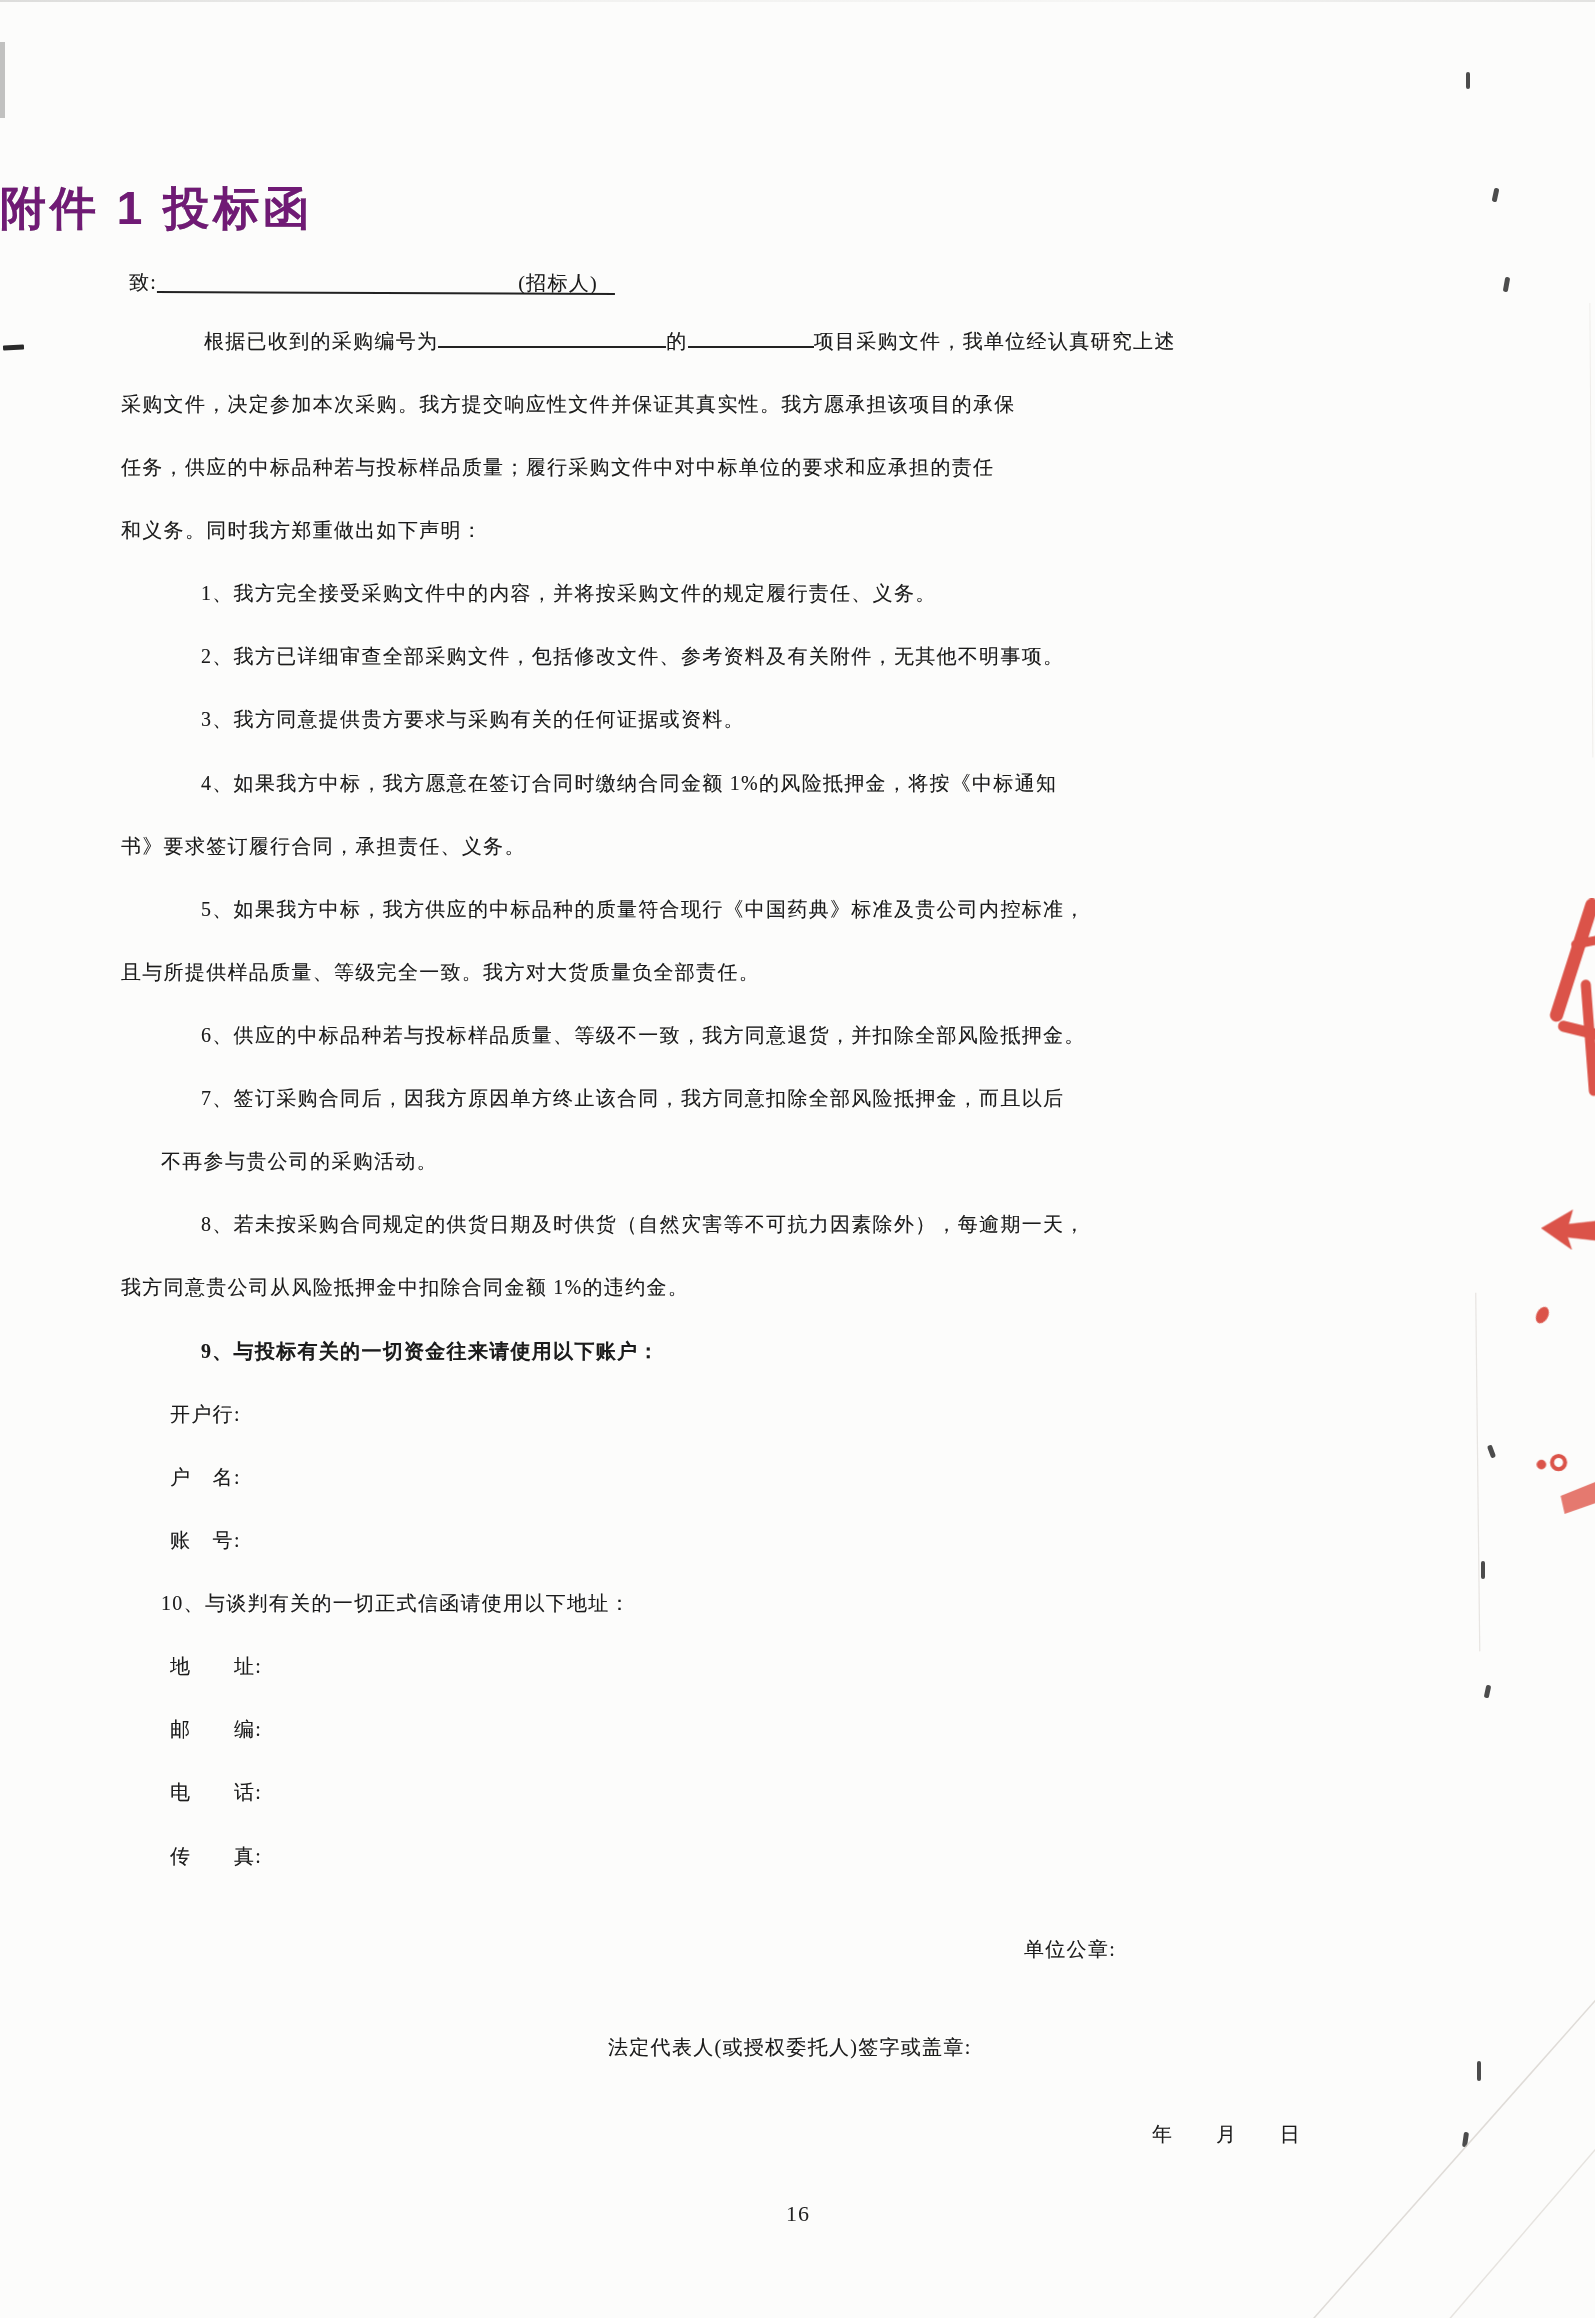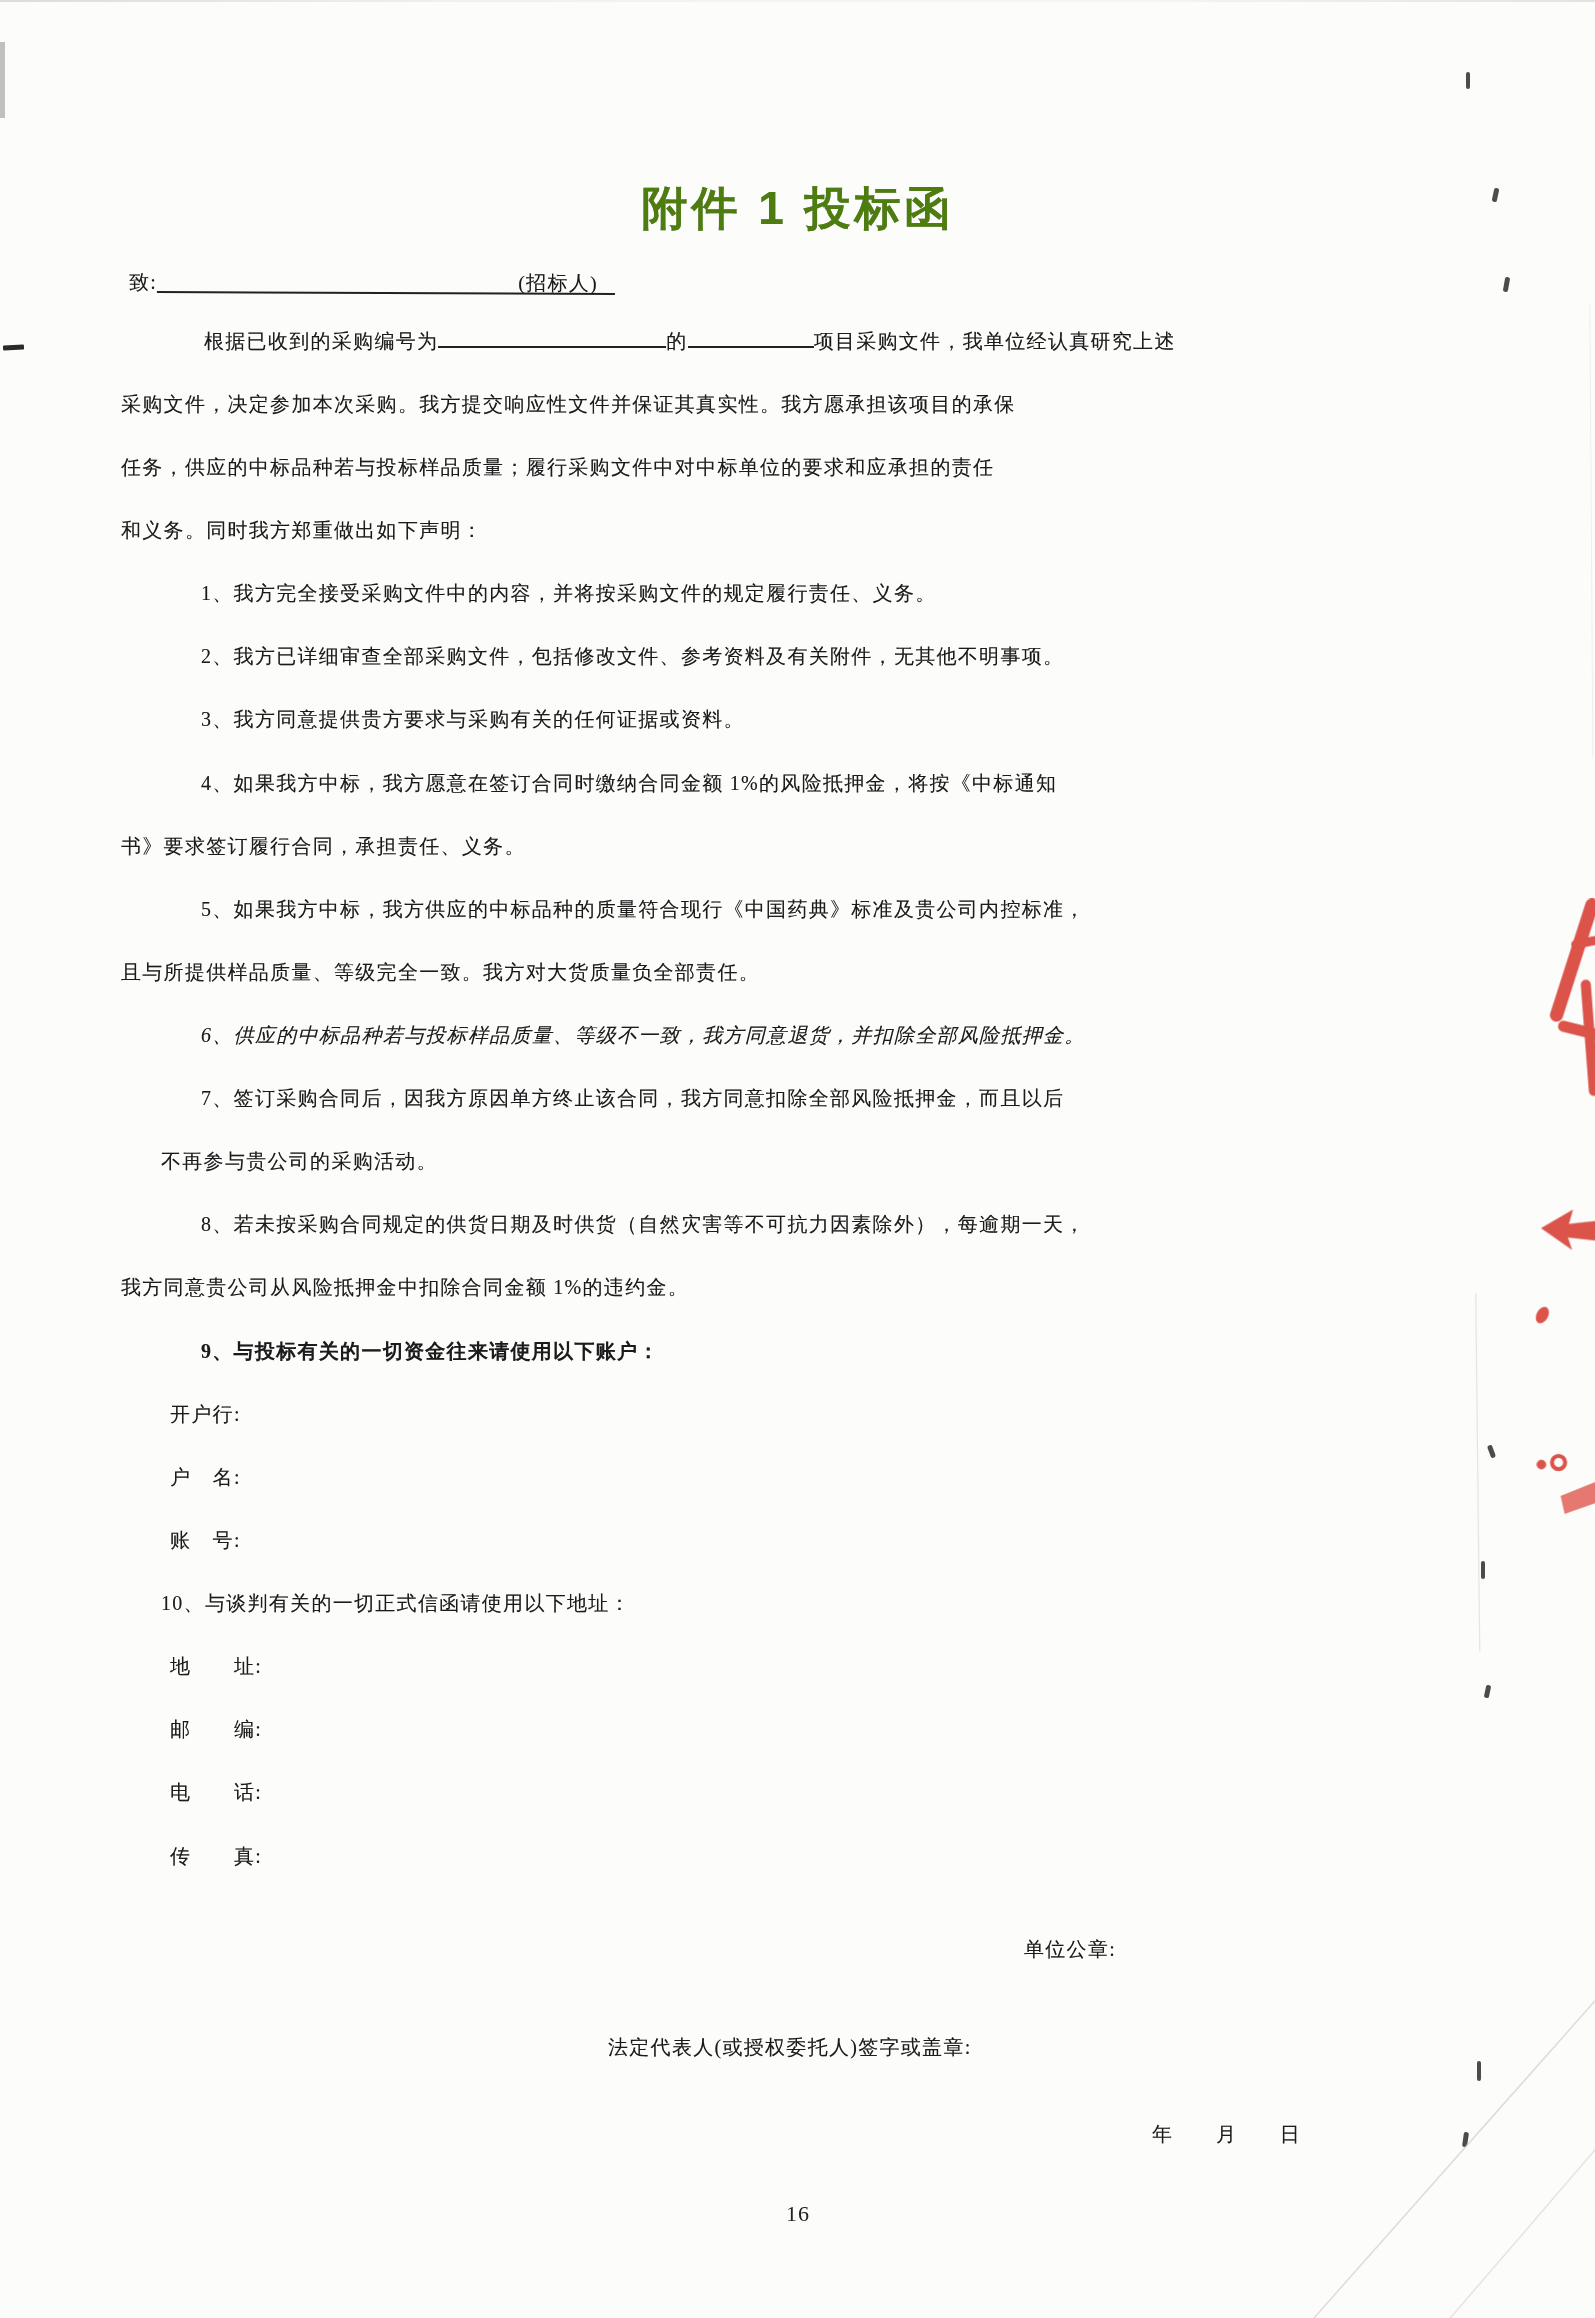--- a/index.html
+++ b/index.html
@@ -17,26 +17,25 @@
     position:absolute;
     font-size:20px;
     letter-spacing:1.3px;
     line-height:1;
     white-space:nowrap;
     text-shadow:0 0 0.5px rgba(20,20,20,.35);
   }
   .title{
     position:absolute;
     top:178px;left:0;width:100%;
-    text-align:center;
     font-family:"Liberation Sans","DejaVu Sans",sans-serif;
     font-weight:700;
     font-size:46px;
     letter-spacing:4px;
-    color:#4d7c0f;
+    color:#701a75;
     margin:0;
     text-shadow:0 0 0.5px rgba(0,0,0,.4);
   }
   .salutation{top:272px;left:129px;}
   .blank{
     display:inline-block;
     border-bottom:2.5px solid #222;
     height:0;
   }
   .blank-recipient{
@@ -103,21 +102,21 @@
       <div class="txt bline ind-flush" style="top: 394px;">采购文件，决定参加本次采购。我方提交响应性文件并保证其真实性。我方愿承担该项目的承保</div>
       <div class="txt bline ind-flush" style="top: 457px;">任务，供应的中标品种若与投标样品质量；履行采购文件中对中标单位的要求和应承担的责任</div>
       <div class="txt bline ind-flush" style="top: 520px;">和义务。同时我方郑重做出如下声明：</div>
       <div class="txt bline ind-para" style="top: 583px;">1、我方完全接受采购文件中的内容，并将按采购文件的规定履行责任、义务。</div>
       <div class="txt bline ind-para" style="top: 646px;">2、我方已详细审查全部采购文件，包括修改文件、参考资料及有关附件，无其他不明事项。</div>
       <div class="txt bline ind-para" style="top: 709px;">3、我方同意提供贵方要求与采购有关的任何证据或资料。</div>
       <div class="txt bline ind-para" style="top: 773px;">4、如果我方中标，我方愿意在签订合同时缴纳合同金额 1%的风险抵押金，将按《中标通知</div>
       <div class="txt bline ind-flush" style="top: 836px;">书》要求签订履行合同，承担责任、义务。</div>
       <div class="txt bline ind-para" style="top: 899px;">5、如果我方中标，我方供应的中标品种的质量符合现行《中国药典》标准及贵公司内控标准，</div>
       <div class="txt bline ind-flush" style="top: 962px;">且与所提供样品质量、等级完全一致。我方对大货质量负全部责任。</div>
-      <div class="txt bline ind-para" style="top: 1025px; font-style: italic;">6、供应的中标品种若与投标样品质量、等级不一致，我方同意退货，并扣除全部风险抵押金。</div>
+      <div class="txt bline ind-para" style="top: 1025px;">6、供应的中标品种若与投标样品质量、等级不一致，我方同意退货，并扣除全部风险抵押金。</div>
       <div class="txt bline ind-para" style="top: 1088px;">7、签订采购合同后，因我方原因单方终止该合同，我方同意扣除全部风险抵押金，而且以后</div>
       <div class="txt bline ind-flush" style="top: 1151px; margin-left: 40px;">不再参与贵公司的采购活动。</div>
       <div class="txt bline ind-para" style="top: 1214px;">8、若未按采购合同规定的供货日期及时供货（自然灾害等不可抗力因素除外），每逾期一天，</div>
       <div class="txt bline ind-flush" style="top: 1277px;">我方同意贵公司从风险抵押金中扣除合同金额 1%的违约金。</div>
       <div class="txt bline ind-para" style="top: 1341px; font-weight: bold;">9、与投标有关的一切资金往来请使用以下账户：</div>
       <div class="txt bline ind-field" style="top: 1404px;">开户行:</div>
       <div class="txt bline ind-field" style="top: 1467px;">户　名:</div>
       <div class="txt bline ind-field" style="top: 1530px;">账　号:</div>
       <div class="txt bline ind-num10" style="top: 1593px;">10、与谈判有关的一切正式信函请使用以下地址：</div>
       <div class="txt bline ind-field" style="top: 1656px;">地　　址:</div>

